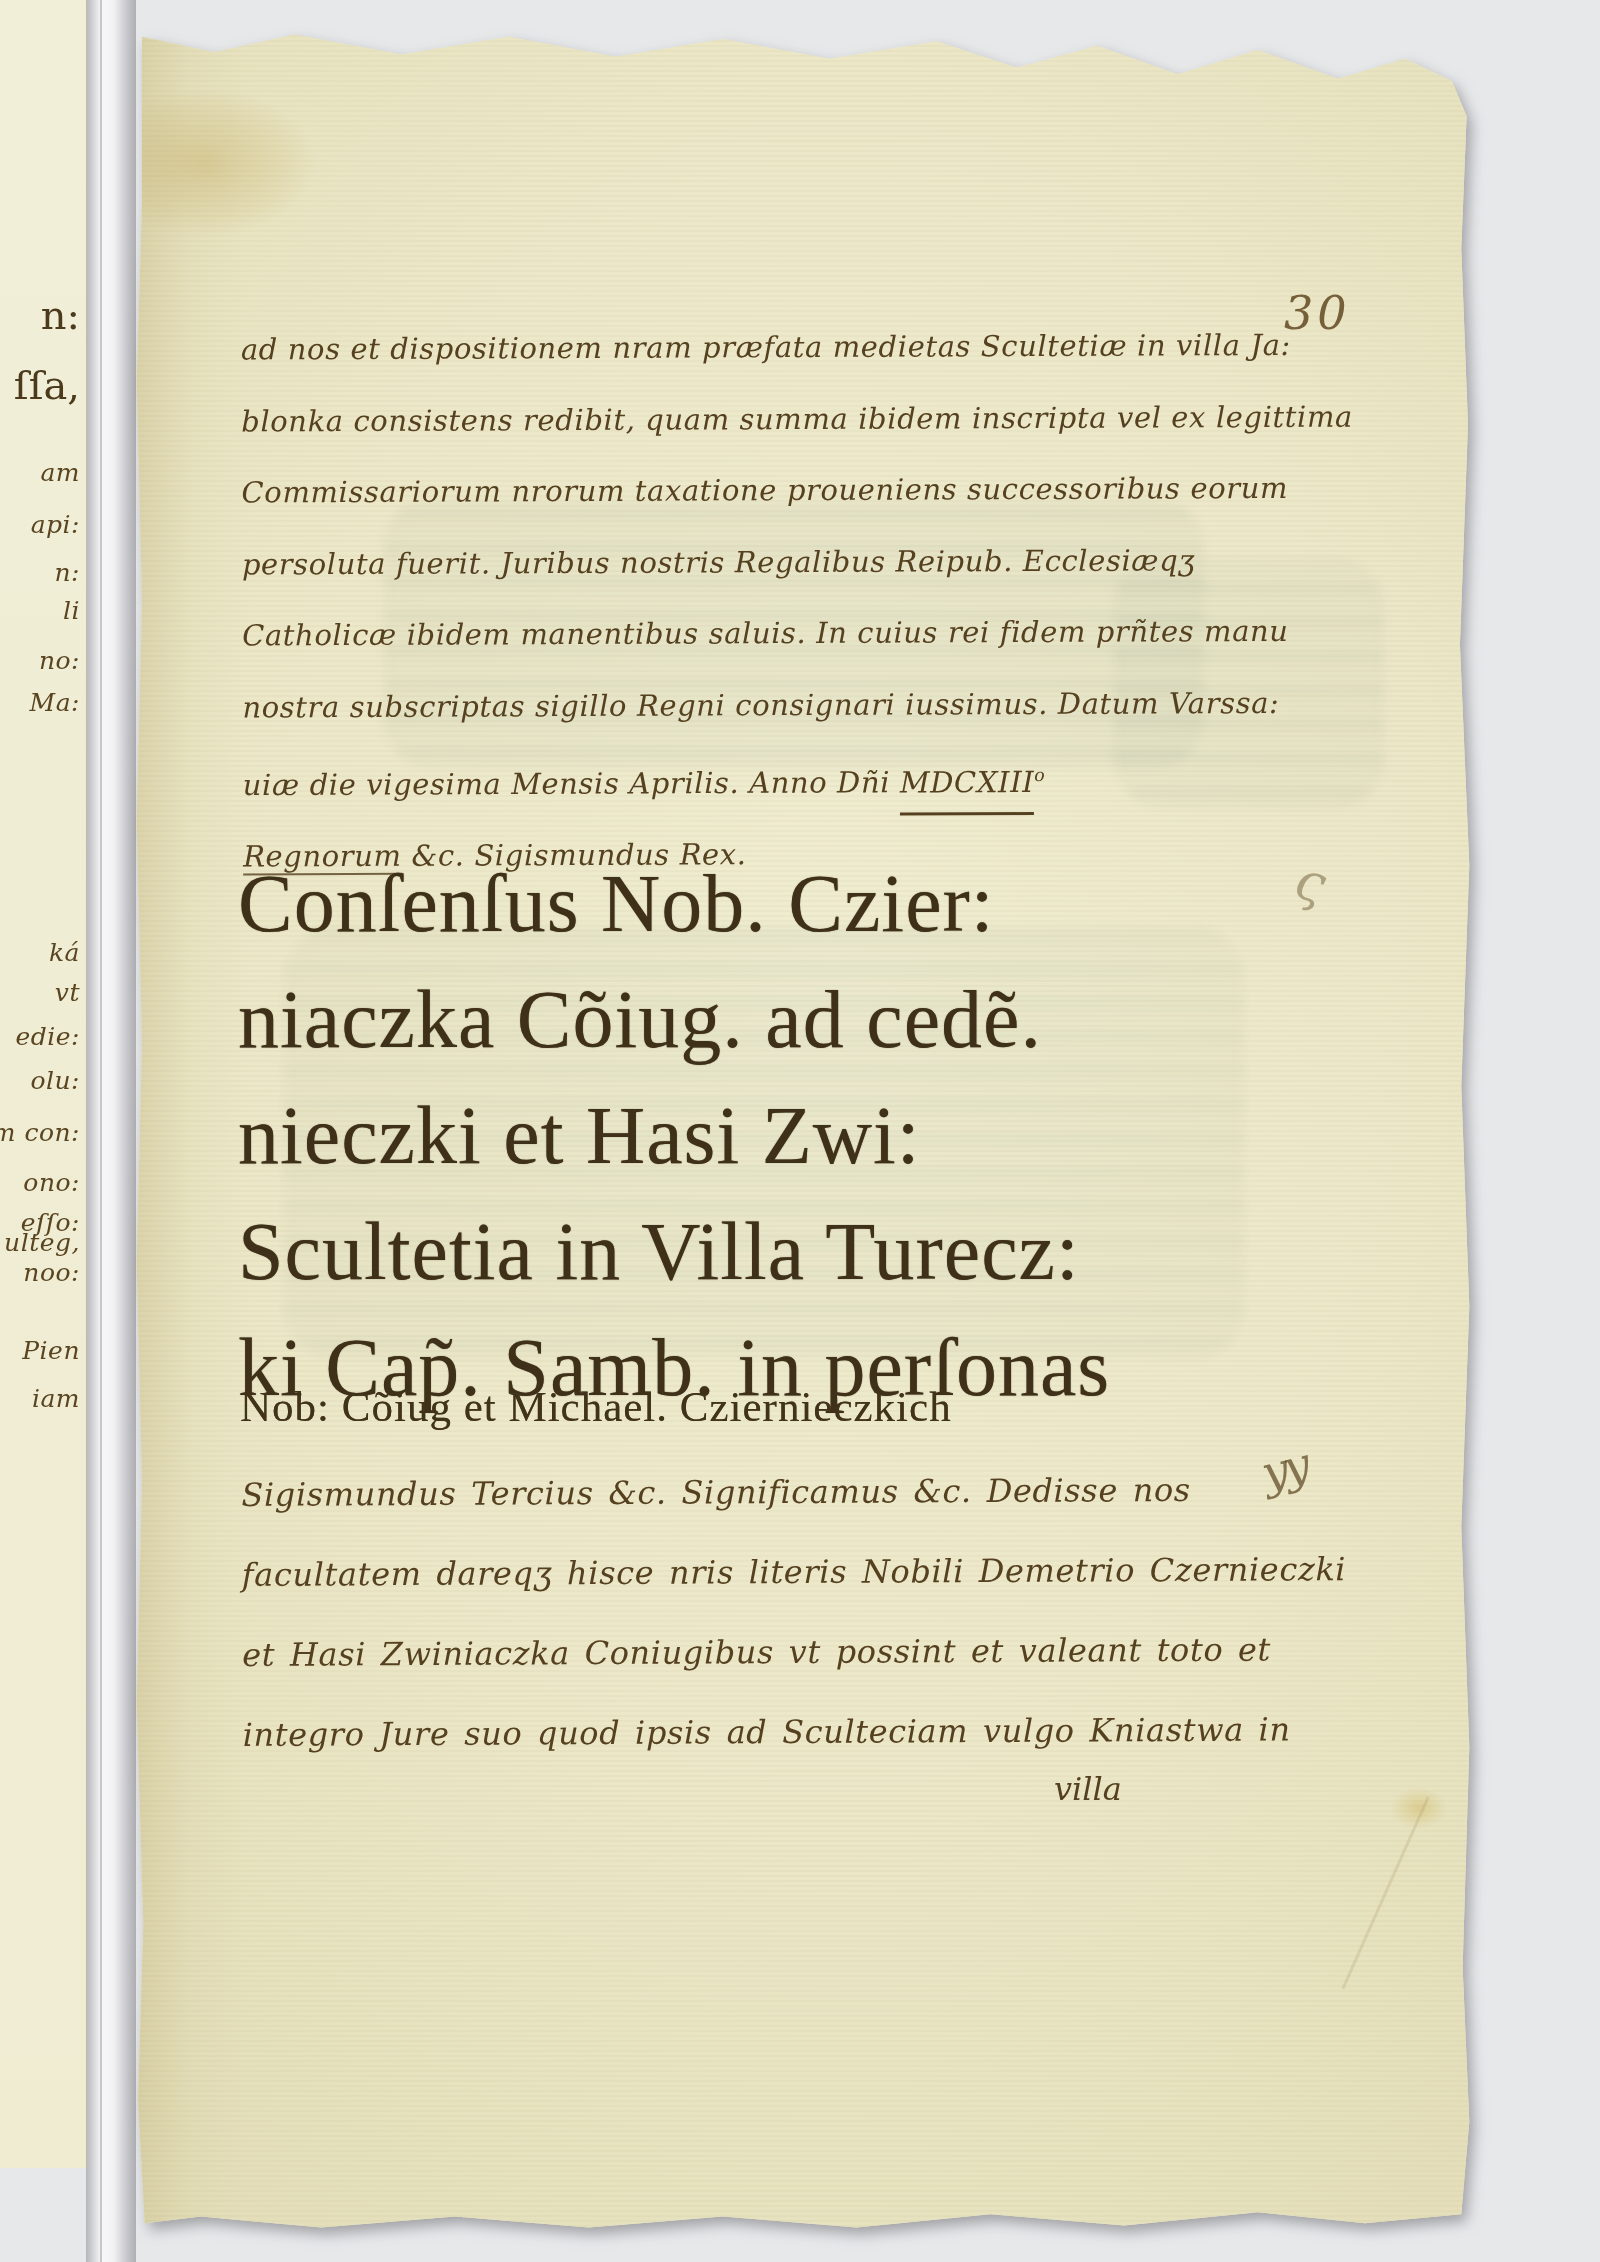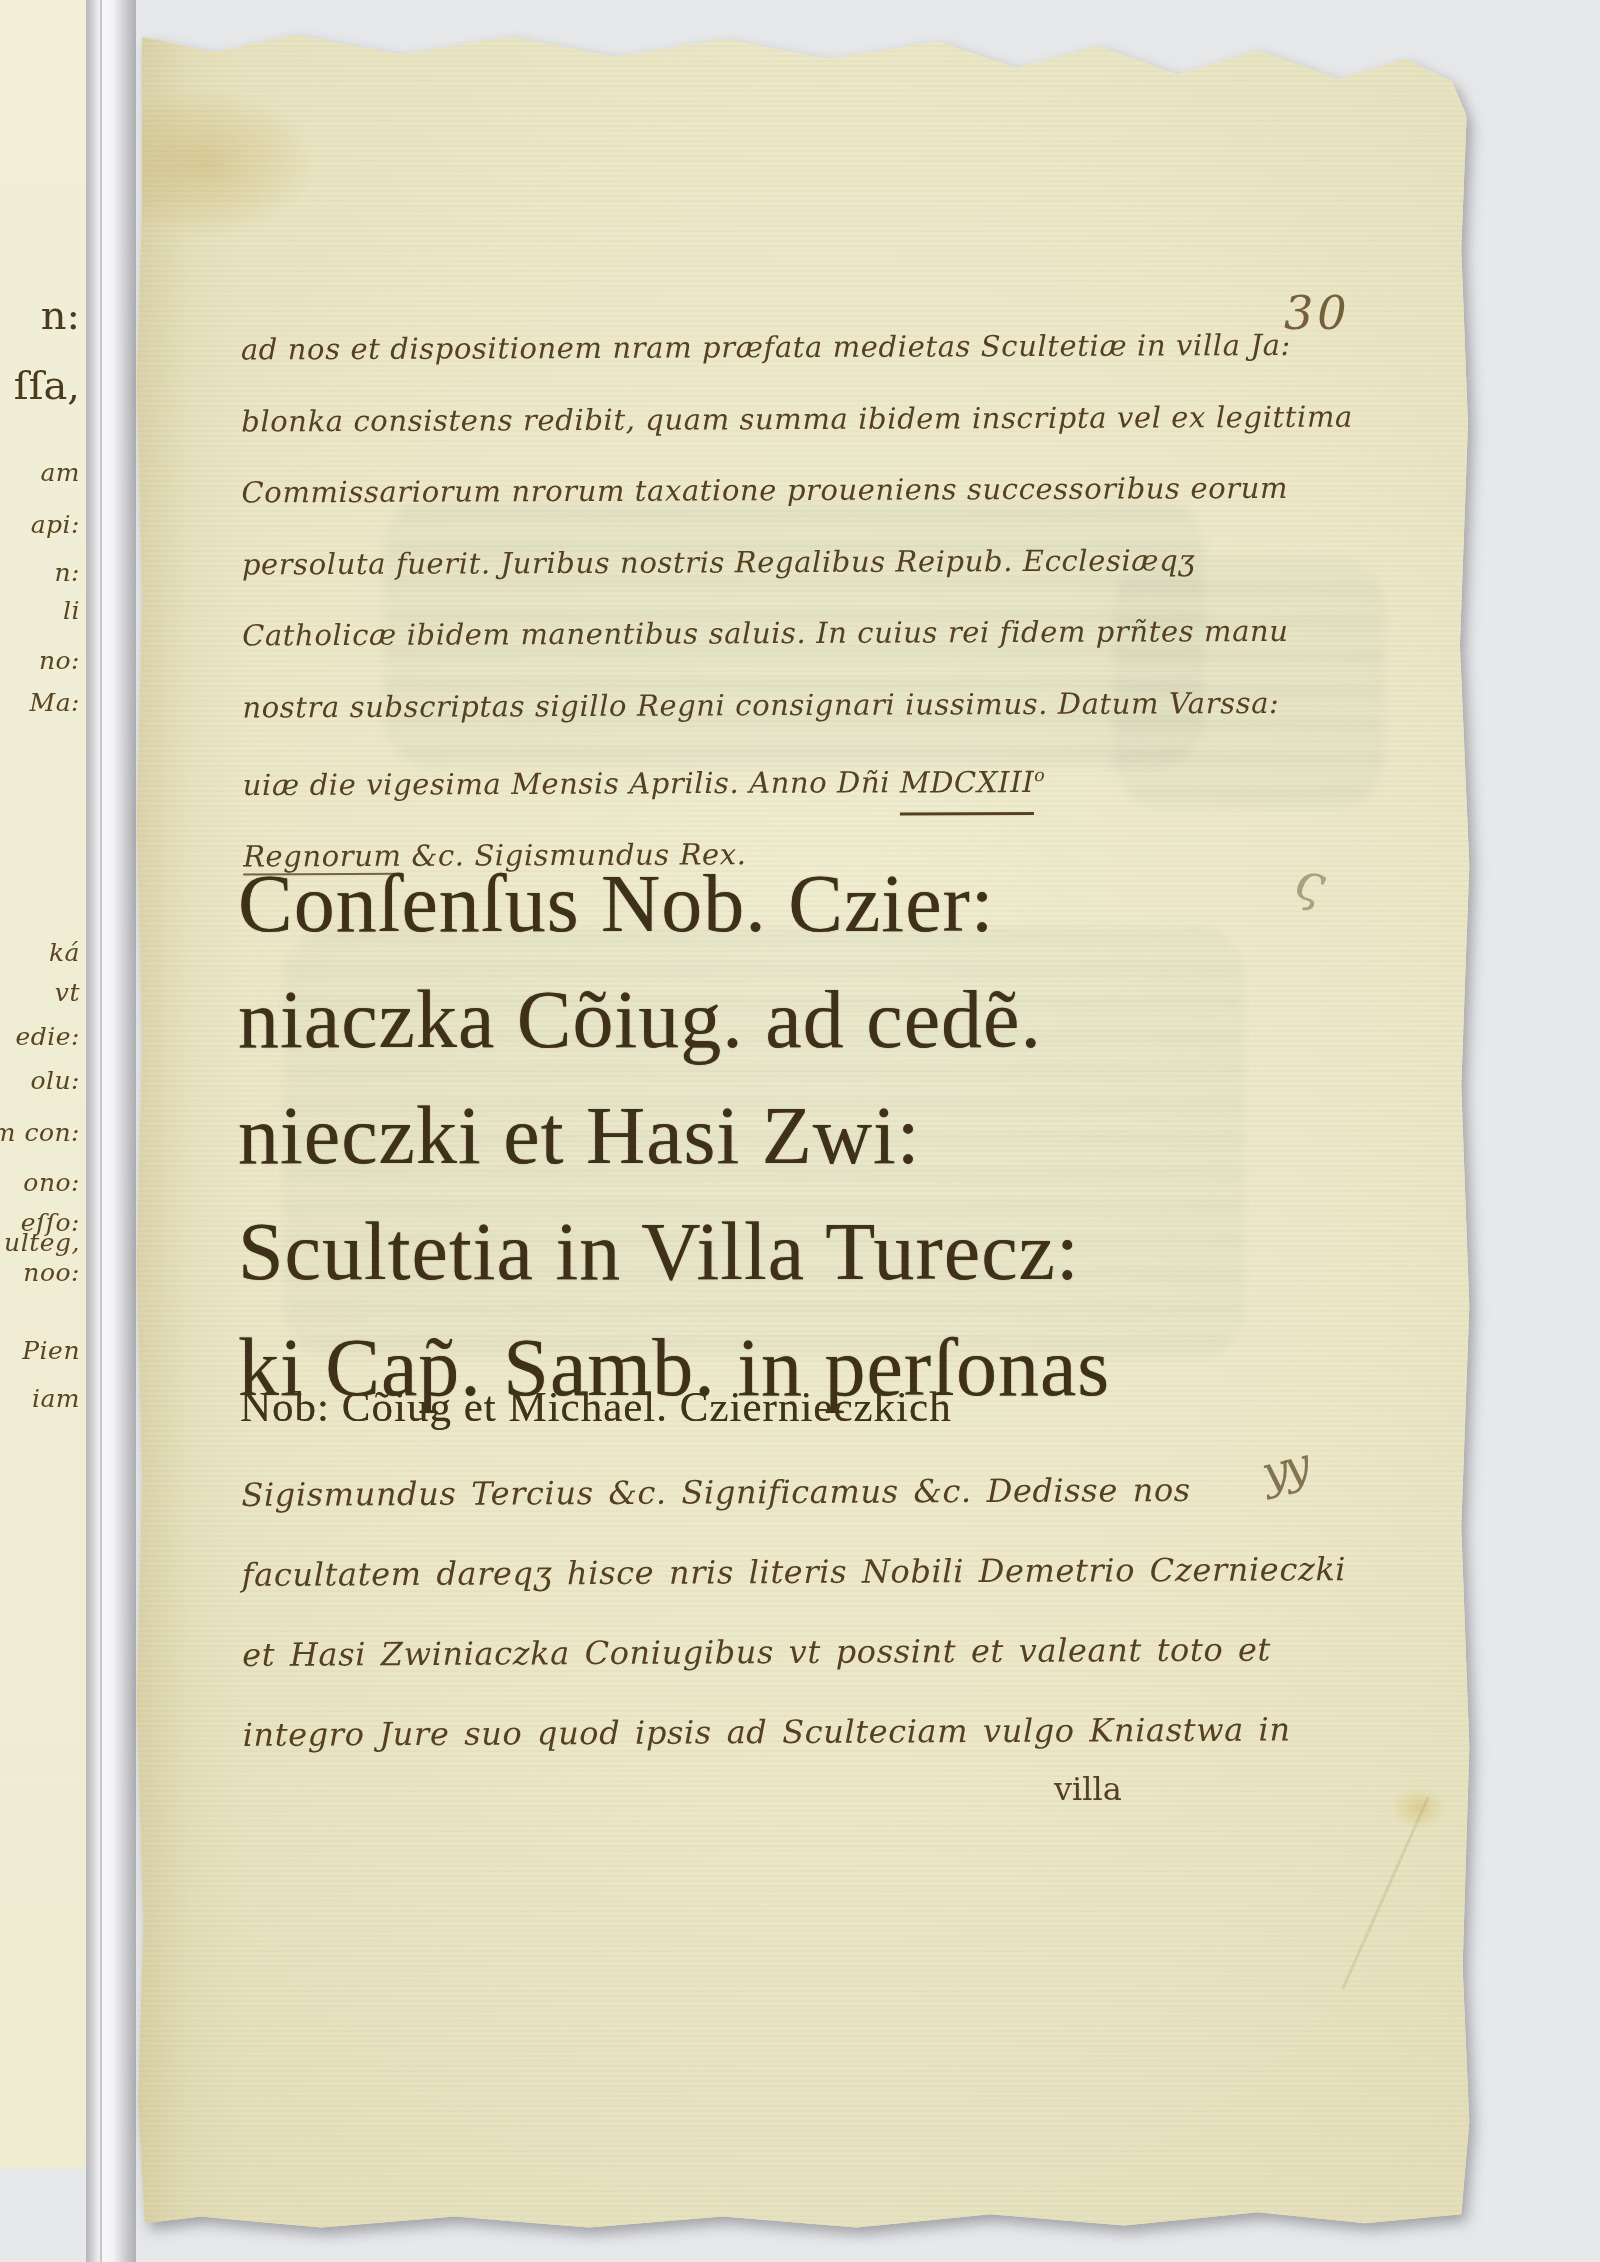--- a/index.html
+++ b/index.html
@@ -86,21 +86,21 @@
     text-shadow:0 0 1px rgba(63,49,25,.75);
   }
   .subheading{
     position:absolute;left:106px;top:1354px;
     font-family:"Liberation Serif", serif;
     font-size:43px;color:#41321a;letter-spacing:1px;white-space:nowrap;
     text-shadow:0 0 .5px rgba(63,49,25,.7);
   }
   .catchword{
     position:absolute;left:920px;top:1742px;
-    font-size:32px;color:#55411f;
+    font-style:italic;font-size:32px;color:#55411f;
   }
   .margin-mark{
     position:absolute;left:1128px;top:1414px;
     font-style:italic;font-size:46px;color:rgba(98,78,40,.75);
     transform:rotate(-14deg);letter-spacing:-4px;
   }
   .pen-flourish{
     position:absolute;left:1162px;top:824px;
     font-style:italic;font-size:52px;color:rgba(98,78,40,.45);
     transform:rotate(14deg);

